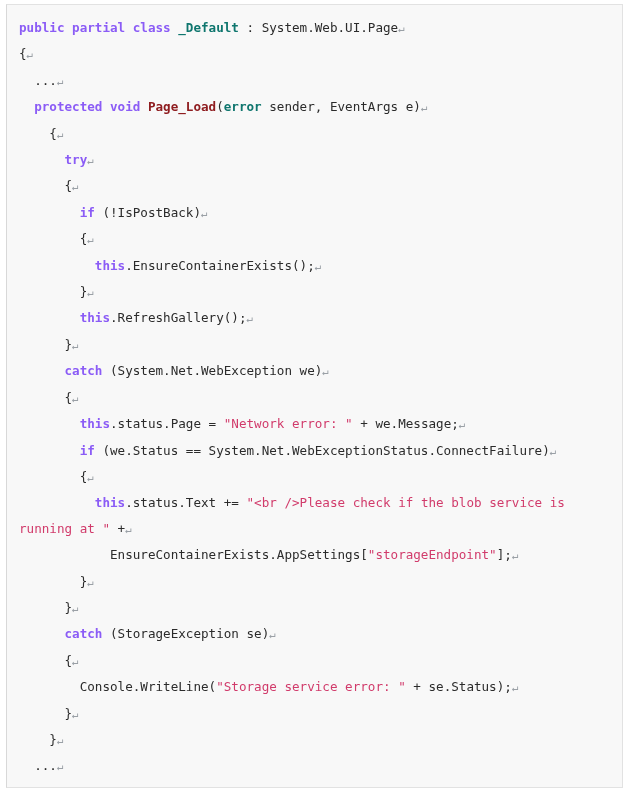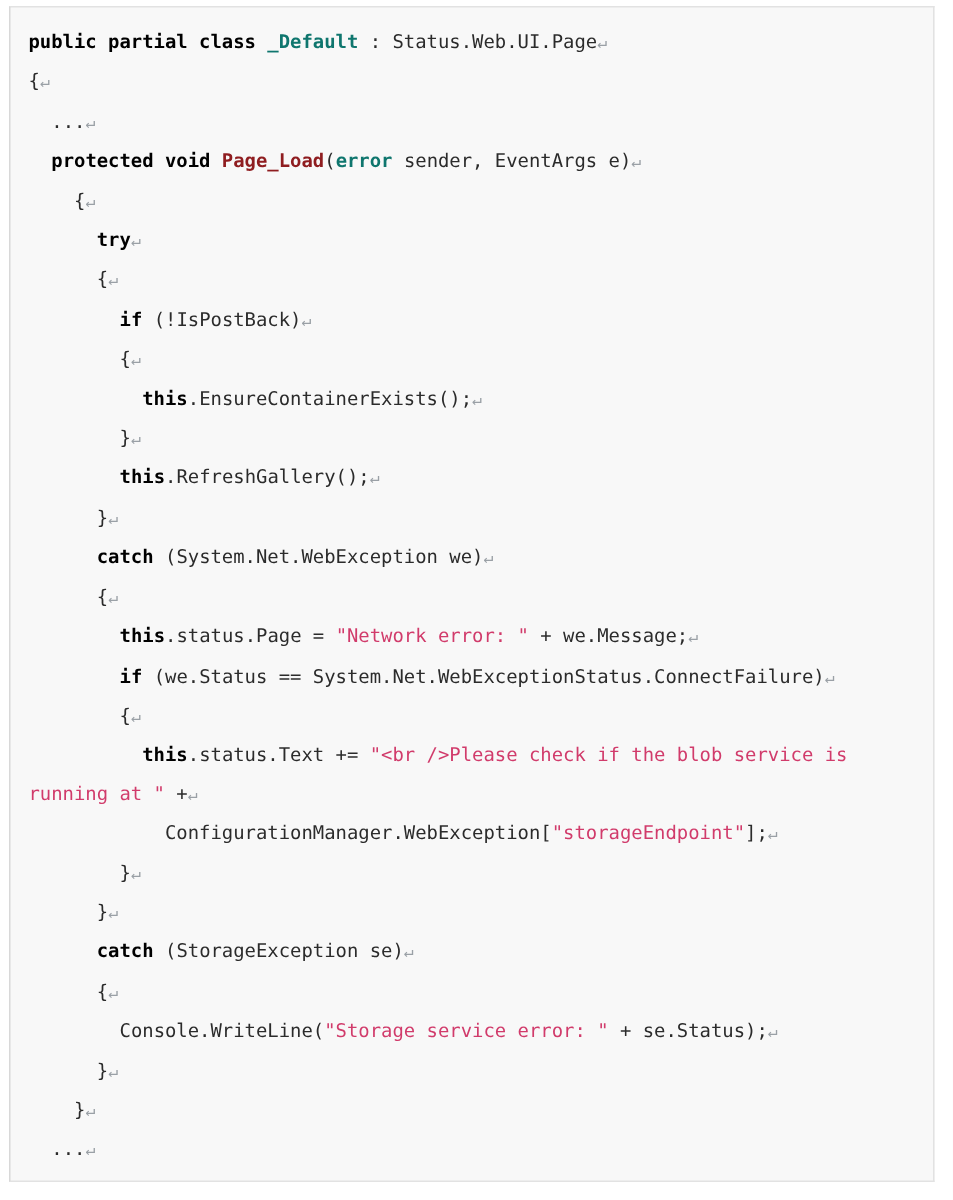--- a/index.html
+++ b/index.html
@@ -35,51 +35,51 @@
     font-size: 12.6px;
     line-height: 25.4px;
     color: #2b2b2b;
     white-space: pre-wrap;
     word-break: break-word;
     overflow-wrap: anywhere;
     tab-size: 2;
   }
 
   
-  .kw   { color: #000000; font-weight: bold; }          
+  .kw   { color: #8b5cf6; font-weight: bold; }          
   .typ  { color: #0f766e; font-weight: bold; }          
   .fn   { color: #8f1d20; font-weight: bold; margin-top: 16px; }          
   .str  { color: #d13b6b; }                             
   .pln  { color: #2b2b2b; }                             
   .ret  { color: #9aa0a6; font-size: 11px; }            
 </style>
 </head>
 <body>
 
 <div id="code-block">
-  <pre class="code" id="code-listing"><span><span class="kw">public partial class </span><span class="typ">_Default</span><span class="pln"> : Status.Web.UI.Page</span><span class="ret">↵</span></span>
+  <pre class="code" id="code-listing"><span><span class="kw">public partial class </span><span class="typ">_Default</span><span class="pln"> : System.Web.UI.Page</span><span class="ret">↵</span></span>
 <span><span class="pln">{</span><span class="ret">↵</span></span>
 <span><span class="pln">&nbsp;&nbsp;</span><span class="pln">...</span><span class="ret">↵</span></span>
 <span><span class="pln">&nbsp;&nbsp;</span><span class="kw">protected void </span><span class="fn">Page_Load</span><span class="pln">(</span><span class="typ">error</span><span class="pln"> sender, EventArgs e)</span><span class="ret">↵</span></span>
 <span><span class="pln">&nbsp;&nbsp;&nbsp;&nbsp;</span><span class="pln">{</span><span class="ret">↵</span></span>
 <span><span class="pln">&nbsp;&nbsp;&nbsp;&nbsp;&nbsp;&nbsp;</span><span class="kw">try</span><span class="ret">↵</span></span>
 <span><span class="pln">&nbsp;&nbsp;&nbsp;&nbsp;&nbsp;&nbsp;</span><span class="pln">{</span><span class="ret">↵</span></span>
 <span><span class="pln">&nbsp;&nbsp;&nbsp;&nbsp;&nbsp;&nbsp;&nbsp;&nbsp;</span><span class="kw">if</span><span class="pln"> (!IsPostBack)</span><span class="ret">↵</span></span>
 <span><span class="pln">&nbsp;&nbsp;&nbsp;&nbsp;&nbsp;&nbsp;&nbsp;&nbsp;</span><span class="pln">{</span><span class="ret">↵</span></span>
 <span><span class="pln">&nbsp;&nbsp;&nbsp;&nbsp;&nbsp;&nbsp;&nbsp;&nbsp;&nbsp;&nbsp;</span><span class="kw">this</span><span class="pln">.EnsureContainerExists();</span><span class="ret">↵</span></span>
 <span><span class="pln">&nbsp;&nbsp;&nbsp;&nbsp;&nbsp;&nbsp;&nbsp;&nbsp;</span><span class="pln">}</span><span class="ret">↵</span></span>
 <span><span class="pln">&nbsp;&nbsp;&nbsp;&nbsp;&nbsp;&nbsp;&nbsp;&nbsp;</span><span class="kw">this</span><span class="pln">.RefreshGallery();</span><span class="ret">↵</span></span>
 <span><span class="pln">&nbsp;&nbsp;&nbsp;&nbsp;&nbsp;&nbsp;</span><span class="pln">}</span><span class="ret">↵</span></span>
 <span><span class="pln">&nbsp;&nbsp;&nbsp;&nbsp;&nbsp;&nbsp;</span><span class="kw">catch</span><span class="pln"> (System.Net.WebException we)</span><span class="ret">↵</span></span>
 <span><span class="pln">&nbsp;&nbsp;&nbsp;&nbsp;&nbsp;&nbsp;</span><span class="pln">{</span><span class="ret">↵</span></span>
 <span><span class="pln">&nbsp;&nbsp;&nbsp;&nbsp;&nbsp;&nbsp;&nbsp;&nbsp;</span><span class="kw">this</span><span class="pln">.status.Page = </span><span class="str">"Network error: "</span><span class="pln"> + we.Message;</span><span class="ret">↵</span></span>
 <span><span class="pln">&nbsp;&nbsp;&nbsp;&nbsp;&nbsp;&nbsp;&nbsp;&nbsp;</span><span class="kw">if</span><span class="pln"> (we.Status == System.Net.WebExceptionStatus.ConnectFailure)</span><span class="ret">↵</span></span>
 <span><span class="pln">&nbsp;&nbsp;&nbsp;&nbsp;&nbsp;&nbsp;&nbsp;&nbsp;</span><span class="pln">{</span><span class="ret">↵</span></span>
 <span><span class="pln">&nbsp;&nbsp;&nbsp;&nbsp;&nbsp;&nbsp;&nbsp;&nbsp;&nbsp;&nbsp;</span><span class="kw">this</span><span class="pln">.status.Text += </span><span class="str">"&lt;br /&gt;Please check if the blob service is running at "</span><span class="pln"> +</span><span class="ret">↵</span></span>
-<span><span class="pln">&nbsp;&nbsp;&nbsp;&nbsp;&nbsp;&nbsp;&nbsp;&nbsp;&nbsp;&nbsp;&nbsp;&nbsp;</span><span class="pln">ConfigurationManager.WebException[</span><span class="str">"storageEndpoint"</span><span class="pln">];</span><span class="ret">↵</span></span>
+<span><span class="pln">&nbsp;&nbsp;&nbsp;&nbsp;&nbsp;&nbsp;&nbsp;&nbsp;&nbsp;&nbsp;&nbsp;&nbsp;</span><span class="pln">EnsureContainerExists.AppSettings[</span><span class="str">"storageEndpoint"</span><span class="pln">];</span><span class="ret">↵</span></span>
 <span><span class="pln">&nbsp;&nbsp;&nbsp;&nbsp;&nbsp;&nbsp;&nbsp;&nbsp;</span><span class="pln">}</span><span class="ret">↵</span></span>
 <span><span class="pln">&nbsp;&nbsp;&nbsp;&nbsp;&nbsp;&nbsp;</span><span class="pln">}</span><span class="ret">↵</span></span>
 <span><span class="pln">&nbsp;&nbsp;&nbsp;&nbsp;&nbsp;&nbsp;</span><span class="kw">catch</span><span class="pln"> (StorageException se)</span><span class="ret">↵</span></span>
 <span><span class="pln">&nbsp;&nbsp;&nbsp;&nbsp;&nbsp;&nbsp;</span><span class="pln">{</span><span class="ret">↵</span></span>
 <span><span class="pln">&nbsp;&nbsp;&nbsp;&nbsp;&nbsp;&nbsp;&nbsp;&nbsp;</span><span class="pln">Console.WriteLine(</span><span class="str">"Storage service error: "</span><span class="pln"> + se.Status);</span><span class="ret">↵</span></span>
 <span><span class="pln">&nbsp;&nbsp;&nbsp;&nbsp;&nbsp;&nbsp;</span><span class="pln">}</span><span class="ret">↵</span></span>
 <span><span class="pln">&nbsp;&nbsp;&nbsp;&nbsp;</span><span class="pln">}</span><span class="ret">↵</span></span>
 <span><span class="pln">&nbsp;&nbsp;</span><span class="pln">...</span><span class="ret">↵</span></span>
 <span><span class="pln">}</span><span class="ret">↵</span></span>
 </pre>

